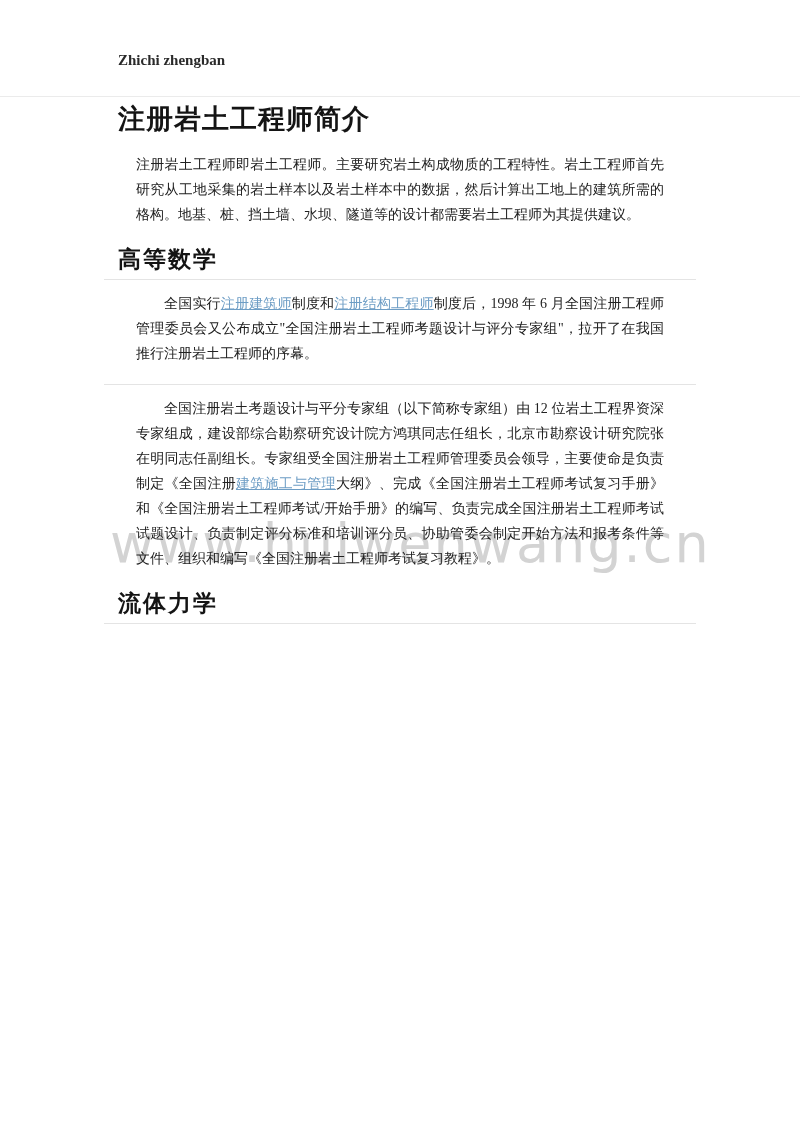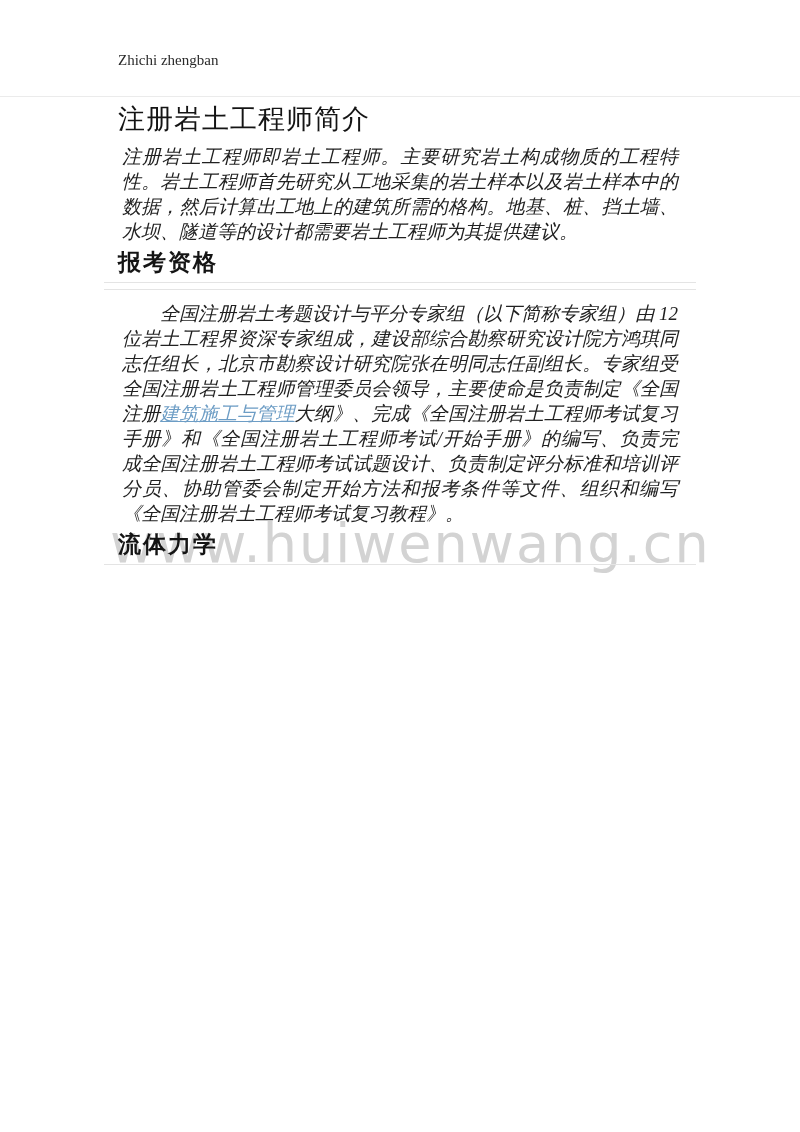--- a/index.html
+++ b/index.html
@@ -23,67 +23,67 @@
     color: #d3d3d3;
     white-space: nowrap;
   }
   .doc-header {
     padding: 51px 12px 0 118px;
     font-size: 15px;
     line-height: 19px;
     color: #2a2a2a;
     position: relative;
     z-index: 1;
+    font-weight: bold;
   }
   .header-divider {
     position: absolute;
     top: 96px;
     left: 0;
     width: 800px;
     height: 1px;
     background: #ebebeb;
   }
   .content {
     position: relative;
     z-index: 1;
     margin-left: 104px;
     width: 592px;
     padding: 0 14px;
     box-sizing: border-box;
   }
   h1.page-title {
     font-family: "Liberation Sans", "DejaVu Sans", sans-serif;
     font-size: 27px;
-    font-weight: normal;
+    font-weight: bold;
     letter-spacing: 1px;
     line-height: 33px;
-    margin: 33px 0 8px 0;
+    margin: 33px 0 16px 0;
     color: #141414;
   }
   h2.section-heading {
     font-family: "Liberation Sans", "DejaVu Sans", sans-serif;
     font-size: 23px;
     font-weight: bold;
     letter-spacing: 2px;
     line-height: 28px;
     margin: 4px 0 0 0;
     color: #141414;
   }
   .section-rule {
     height: 1px;
     background: #e4e4e4;
     margin: 6px -14px 0 -14px;
   }
   p.body {
-    font-size: 19px;
+    font-size: 14px;
     line-height: 25px;
-    margin: 4px;
+    margin: 18px;
     text-align: justify;
     color: #212121;
-    font-style: italic;
   }
   p.intro   { margin-top: 8px; }
   p.lead    { margin-top: 11px; }
   .indent   { text-indent: 2em; }
   a.link {
     color: #6d9dc5;
     text-decoration: underline;
     cursor: pointer;
   }
 </style>
@@ -96,22 +96,23 @@
   <span>Zhichi zhengban</span>
 </div>
 <div class="header-divider"></div>
 
 <div class="content">
 
   <h1 class="page-title">注册岩土工程师简介</h1>
 
   <p class="body intro">注册岩土工程师即岩土工程师。主要研究岩土构成物质的工程特性。岩土工程师首先研究从工地采集的岩土样本以及岩土样本中的数据，然后计算出工地上的建筑所需的格构。地基、桩、挡土墙、水坝、隧道等的设计都需要岩土工程师为其提供建议。</p>
 
-  <h2 class="section-heading">报考资格</h2>
+  <h2 class="section-heading">高等数学</h2>
   <div class="section-rule"></div>
+  <p class="body lead indent"><span>全国实行</span><a class="link">注册建筑师</a><span>制度和</span><a class="link">注册结构工程师</a><span>制度后，1998 年 6 月全国注册工程师管理委员会又公布成立"全国注册岩土工程师考题设计与评分专家组"，拉开了在我国推行注册岩土工程师的序幕。</span></p>
 
   <div class="section-rule"></div>
   <p class="body lead indent"><span>全国注册岩土考题设计与平分专家组（以下简称专家组）由 12 位岩土工程界资深专家组成，建设部综合勘察研究设计院方鸿琪同志任组长，北京市勘察设计研究院张在明同志任副组长。专家组受全国注册岩土工程师管理委员会领导，主要使命是负责制定《全国注册</span><a class="link">建筑施工与管理</a><span>大纲》、完成《全国注册岩土工程师考试复习手册》和《全国注册岩土工程师考试/开始手册》的编写、负责完成全国注册岩土工程师考试试题设计、负责制定评分标准和培训评分员、协助管委会制定开始方法和报考条件等文件、组织和编写《全国注册岩土工程师考试复习教程》。</span></p>
 
   <h2 class="section-heading">流体力学</h2>
   <div class="section-rule"></div>
 
 </div>
 
 </body></html>

